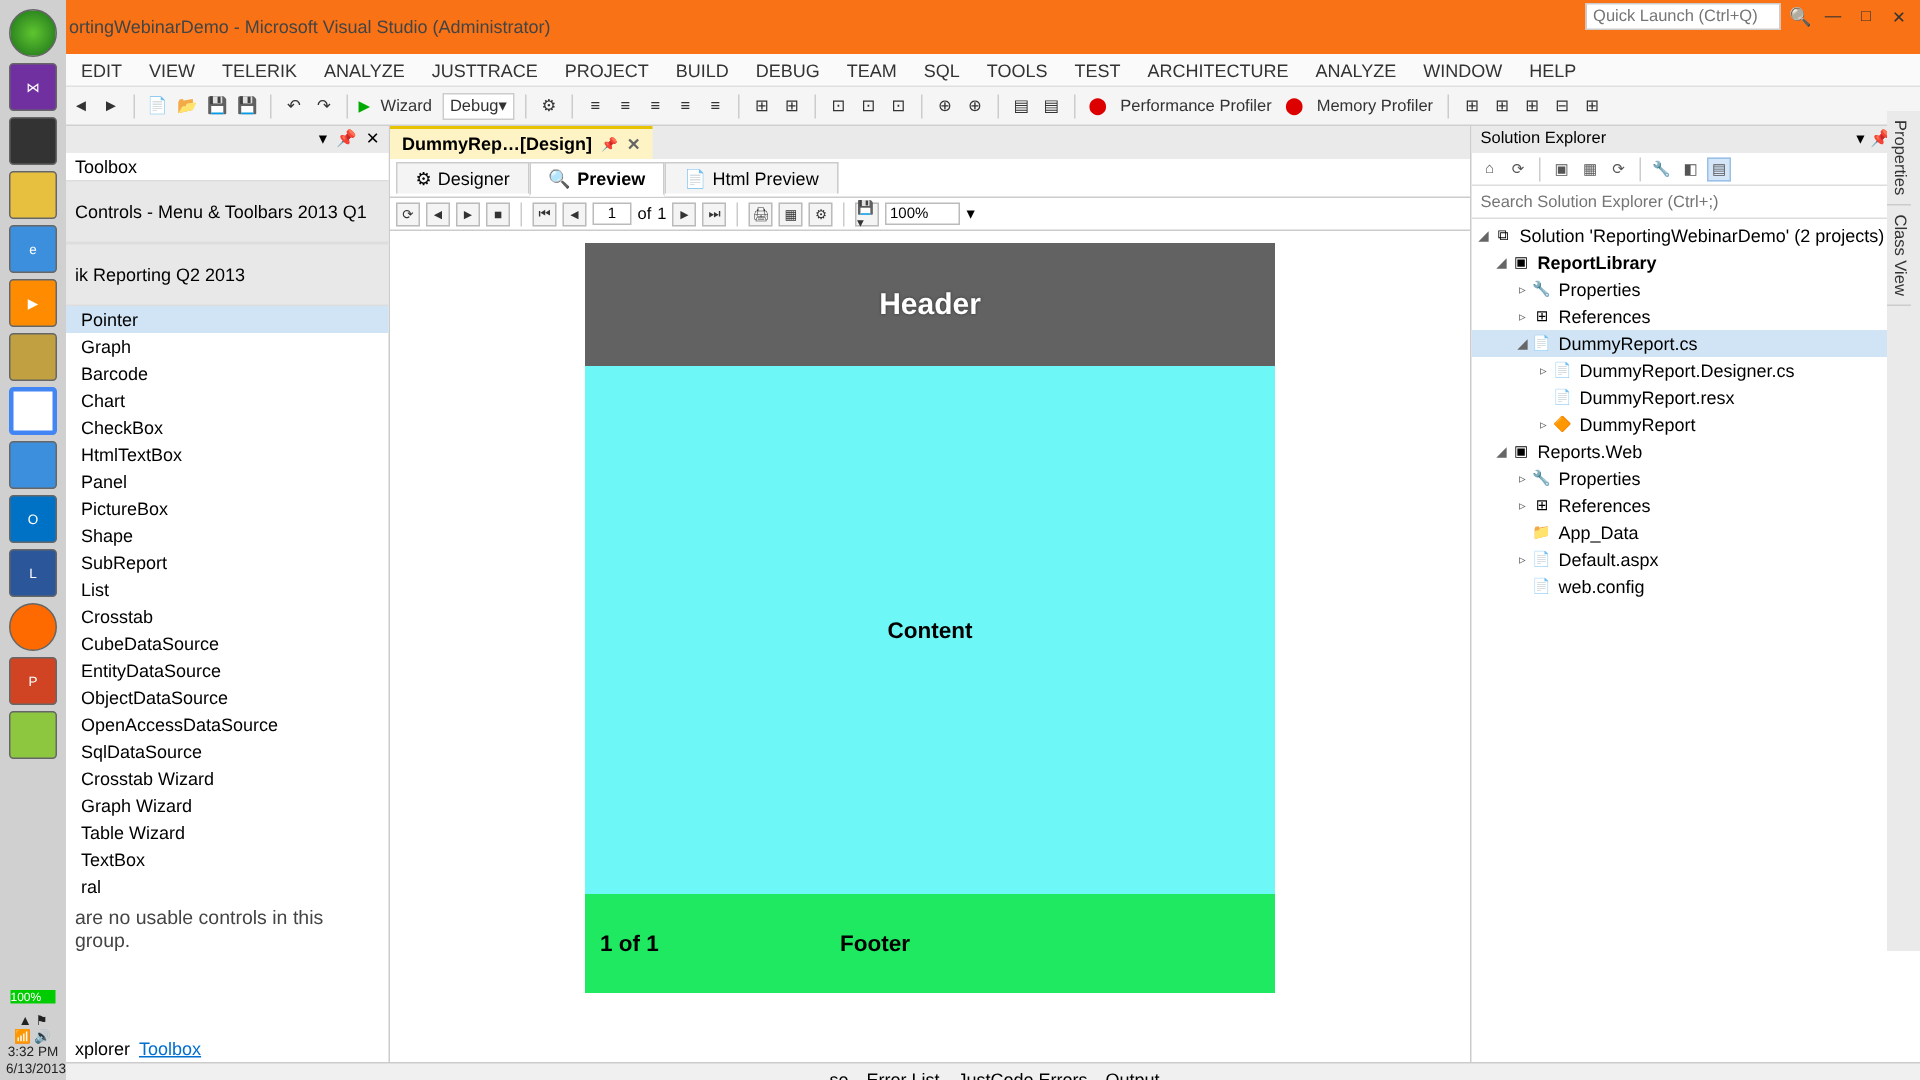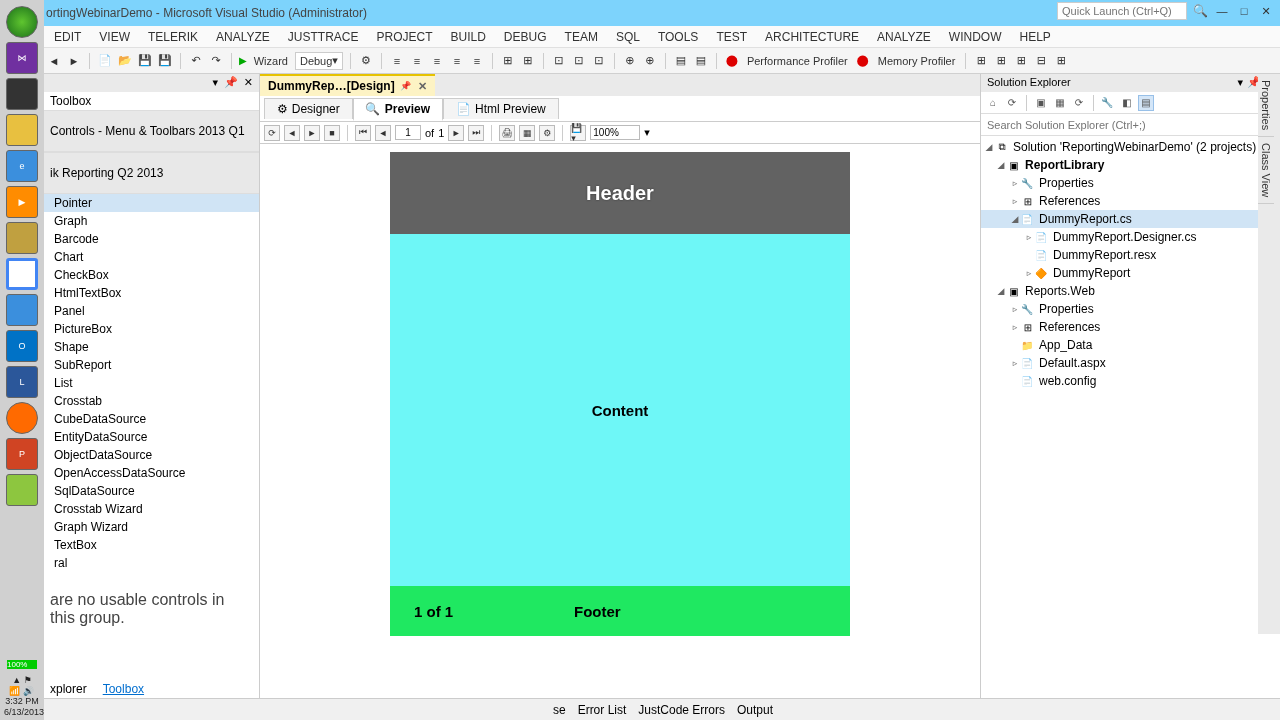--- a/index.html
+++ b/index.html
@@ -1,19 +1,19 @@
 <!DOCTYPE html>
 <html><head>
 <meta charset="utf-8">
 <style>
 * { margin: 0; padding: 0; box-sizing: border-box; font-family: "Segoe UI", Arial, sans-serif; }
 body { width: 1280px; height: 720px; overflow: hidden; background: #fff; position: relative; }
 
 
-.titlebar { height: 26px; background: #7dd3fc; display: flex; align-items: center; padding-left: 8px; font-size: 12px; color: #444; position: relative; }
+.titlebar { height: 36px; background: #f97316; display: flex; align-items: center; padding-left: 8px; font-size: 12px; color: #444; position: relative; }
 .titlebar .title-text { margin-left: 38px; }
 .titlebar .right { position: absolute; right: 6px; top: 2px; display: flex; gap: 6px; align-items: center; }
 .quicklaunch { width: 130px; height: 18px; border: 1px solid #ccc; font-size: 11px; color: #888; padding: 0 4px; background: #fff; }
 .winbtn { width: 16px; height: 14px; display: flex; align-items: center; justify-content: center; font-size: 11px; color: #333; }
 
 
 .menubar { height: 22px; background: #fafafa; display: flex; align-items: center; padding-left: 46px; font-size: 12px; color: #333; gap: 2px; border-bottom: 1px solid #e0e0e0; }
 .menubar span { padding: 2px 8px; }
 
 
@@ -35,43 +35,43 @@
 .main { display: flex; height: calc(720px - 26px - 22px - 26px - 22px); margin-left: 44px; }
 
 
 .toolbox { width: 216px; background: #fff; display: flex; flex-direction: column; font-size: 12px; border-right: 1px solid #ccc; position: relative; }
 .toolbox-hdr { height: 18px; background: #eaeaea; padding: 2px 6px; font-size: 11px; display: flex; justify-content: flex-end; gap: 6px; }
 .toolbox-title { padding: 2px 6px; background: #fff; }
 .toolbox-group { padding: 13px 6px; background: #e8e8e8; border-top: 1px solid #ddd; border-bottom: 1px solid #ddd; }
 .toolbox-item { padding: 2px 6px 2px 10px; cursor: default; }
 .toolbox-item.sel { background: #d0e4f5; }
 .toolbox-scroll { flex: 1; overflow-y: auto; }
-.toolbox-msg { padding: 4px 6px; color: #444; font-size: 16px; margin-top: 15px; }
-.toolbox-bottom-tabs { display: flex; gap: 16px; padding: 2px 6px; font-size: 12px; }
+.toolbox-msg { padding: 4px 6px; color: #444; font-size: 13px; }
+.toolbox-bottom-tabs { display: flex; gap: 6px; padding: 2px 6px; font-size: 12px; }
 .toolbox-bottom-tabs .link { color: #006ecf; text-decoration: underline; }
 
 
 .docarea { flex: 1; display: flex; flex-direction: column; background: #fff; }
 .doc-tabs-row { height: 22px; background: #eaeaea; display: flex; align-items: flex-end; }
 .doc-tab { background: #fdf3c4; border-top: 2px solid #e6c200; height: 22px; display: flex; align-items: center; padding: 0 8px; font-size: 12px; font-weight: bold; gap: 6px; }
 .doc-tab .pin { font-size: 9px; color: #666; }
 .doc-tab .close { font-size: 11px; color: #666; }
 .doc-modetabs { height: 26px; display: flex; align-items: center; gap: 0; padding: 0 4px; border-bottom: 1px solid #ccc; background: #fff; }
 .mode-tab { border: 1px solid #ccc; border-bottom: none; padding: 3px 12px; font-size: 12px; background: #f4f4f4; display: flex; align-items: center; gap: 4px;}
 .mode-tab.active { background: #fff; font-weight: bold; border-bottom: 2px solid #fff; position: relative; top: 1px; }
 .preview-toolbar { height: 22px; border-bottom: 1px solid #ccc; display: flex; align-items: center; padding: 0 4px; gap: 4px; font-size: 11px; }
 .pv-btn { width: 16px; height: 16px; border: 1px solid #bbb; background: #f4f4f4; display: inline-flex; align-items: center; justify-content: center; font-size: 9px; color: #333;}
 .pv-input { width: 26px; height: 15px; border: 1px solid #bbb; text-align: center; font-size: 10px; }
 .pv-zoom { width: 50px; height: 15px; border: 1px solid #bbb; font-size: 10px; padding: 0 2px; }
 
 .preview-canvas { flex: 1; overflow: auto; background: #fff; position: relative; }
 .report { margin: 8px auto 0 auto; width: 460px; }
 .report-header { background: #626262; height: 82px; display: flex; align-items: center; justify-content: center; color: #fff; font-weight: bold; font-size: 20px; text-shadow: 0 0 2px #333; }
 .report-content { background: #6ef7f7; height: 352px; display: flex; align-items: center; justify-content: center; font-weight: bold; font-size: 15px; }
-.report-footer { background: #1fe861; height: 50px; display: flex; align-items: center; font-weight: bold; font-size: 15px; padding: 0 24px; }
+.report-footer { background: #1fe861; height: 66px; display: flex; align-items: center; font-weight: bold; font-size: 15px; padding: 0 10px; }
 .report-footer .page { flex: 0 0 120px; }
 .report-footer .ftext { flex: 1; text-align: left; padding-left: 40px;}
 
 
 .sol { width: 300px; border-left: 1px solid #ccc; display: flex; flex-direction: column; font-size: 12px; }
 .sol-hdr { height: 18px; background: #eaeaea; padding: 2px 6px; font-size: 11px; display: flex; justify-content: space-between; }
 .sol-hdr .right { display: flex; gap: 4px; }
 .sol-toolbar { height: 22px; border-bottom: 1px solid #ddd; display: flex; align-items: center; padding: 0 4px; gap: 3px; }
 .sol-tbtn { width: 16px; height: 16px; display: inline-flex; align-items: center; justify-content: center; border: 1px solid transparent; font-size: 10px; color: #555; }
 .sol-tbtn.active { border: 1px solid #98c0e8; background: #d4e6f8; }
@@ -222,20 +222,21 @@
       <div class="toolbox-item">SubReport</div>
       <div class="toolbox-item">List</div>
       <div class="toolbox-item">Crosstab</div>
       <div class="toolbox-item">CubeDataSource</div>
       <div class="toolbox-item">EntityDataSource</div>
       <div class="toolbox-item">ObjectDataSource</div>
       <div class="toolbox-item">OpenAccessDataSource</div>
       <div class="toolbox-item">SqlDataSource</div>
       <div class="toolbox-item">Crosstab Wizard</div>
       <div class="toolbox-item">Graph Wizard</div>
+      <div class="toolbox-item">Table Wizard</div>
       <div class="toolbox-item">TextBox</div>
       <div class="toolbox-item">ral</div>
       <div class="toolbox-msg">are no usable controls in this group.</div>
     </div>
     <div class="toolbox-bottom-tabs">
       <span>xplorer</span>
       <span class="link">Toolbox</span>
     </div>
   </div>
 

